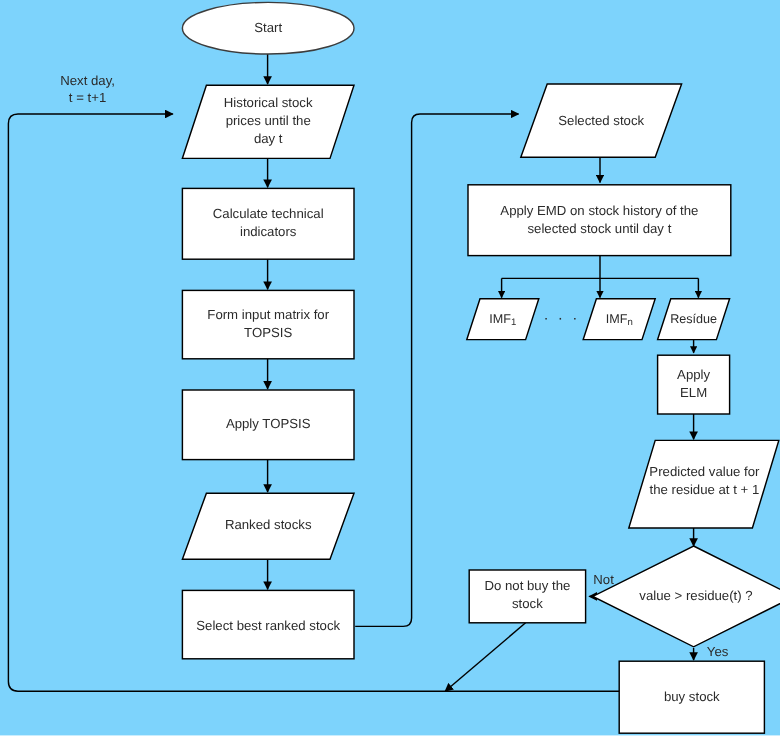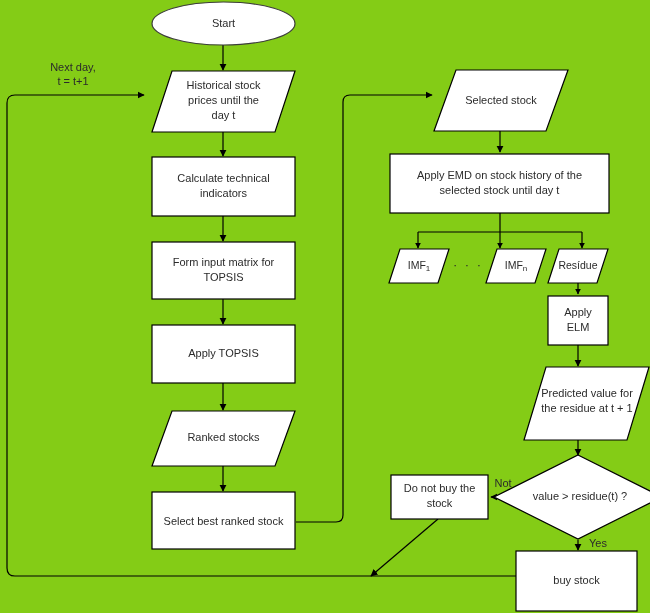--- a/index.html
+++ b/index.html
@@ -4,21 +4,21 @@
 <style>
   html, body {
     margin: 0;
     padding: 0;
     background: #ffffff;
   }
   #flowchart-root {
     position: relative;
     width: 650px;
     height: 613px;
-    background: #84cc16;
+    background: #7dd3fc;
     overflow: hidden;
     font-family: "Liberation Sans", sans-serif;
   }
   svg.fc {
     display: block;
     width: 650px;
     height: 613px;
   }
   .shape {
     fill: #ffffff;

